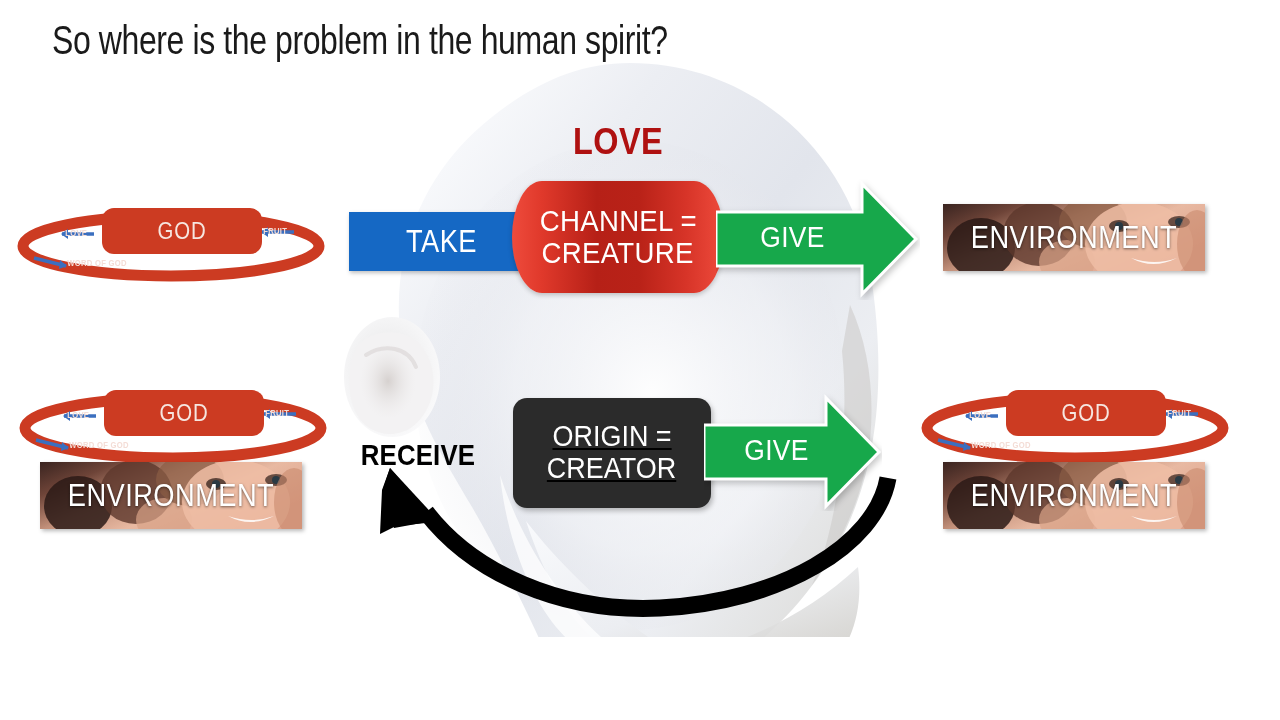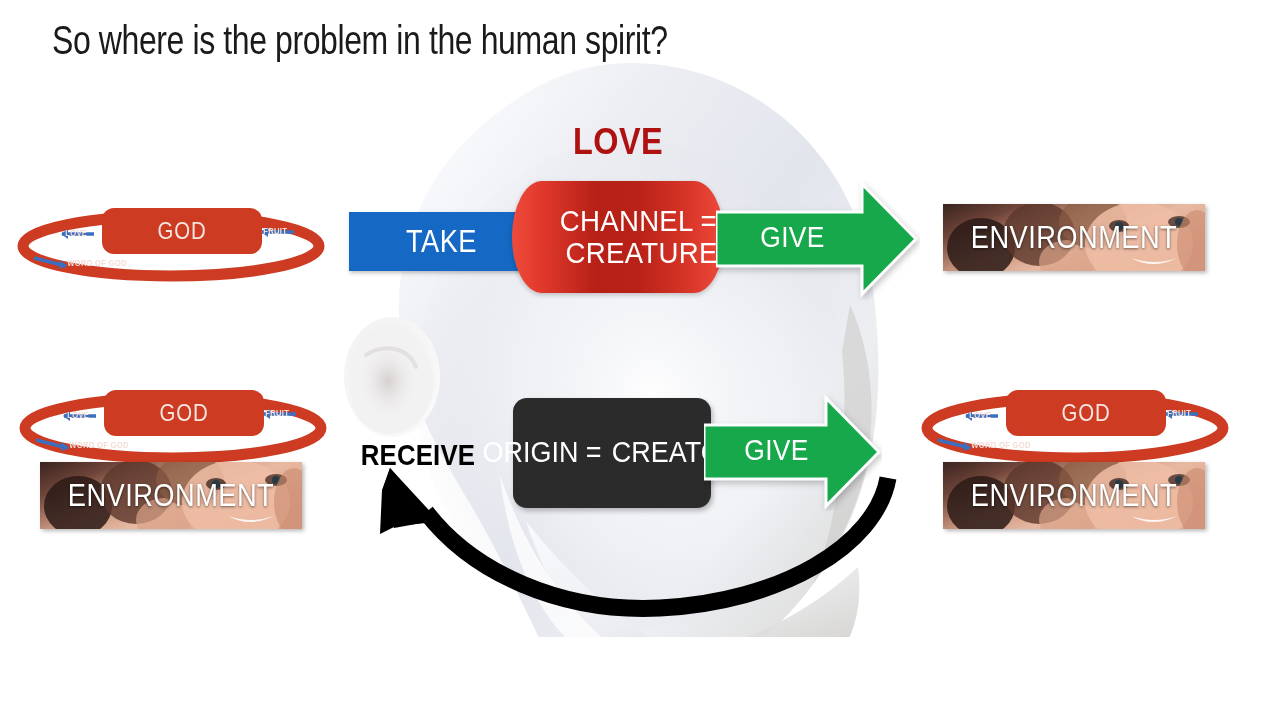--- a/index.html
+++ b/index.html
@@ -125,21 +125,21 @@
       linear-gradient(to right,
         #EE4B3C 0%,
         #E0392B 14%,
         #B62017 40%,
         #B92218 60%,
         #D73428 82%,
         #EE4B3C 100%);
     box-shadow: 0 2px 5px rgba(0,0,0,0.22);
     display: flex;
     flex-direction: column;
-    align-items: flex-end;
+    align-items: center;
     justify-content: center;
   }
   #channel-cyl .line {
     color: #ffffff;
     font-size: 30px;
     line-height: 1.08;
     letter-spacing: 0.3px;
     white-space: nowrap;
     transform: scaleX(0.92);
   }
@@ -168,23 +168,24 @@
   }
 
   #origin-box {
     position: absolute;
     left: 513px; top: 398px;
     width: 198px; height: 110px;
     background: #2B2B2B;
     border-radius: 14px;
     box-shadow: 2px 3px 5px rgba(0,0,0,0.25);
     display: flex;
-    flex-direction: row;
+    flex-direction: column;
     align-items: center;
     justify-content: center;
+    text-decoration: underline;
   }
   #origin-box .line {
     color: #ffffff;
     font-size: 29px;
     line-height: 1.1;
     white-space: nowrap;
     transform: scaleX(0.93);
   }
 
   #receive-label {

